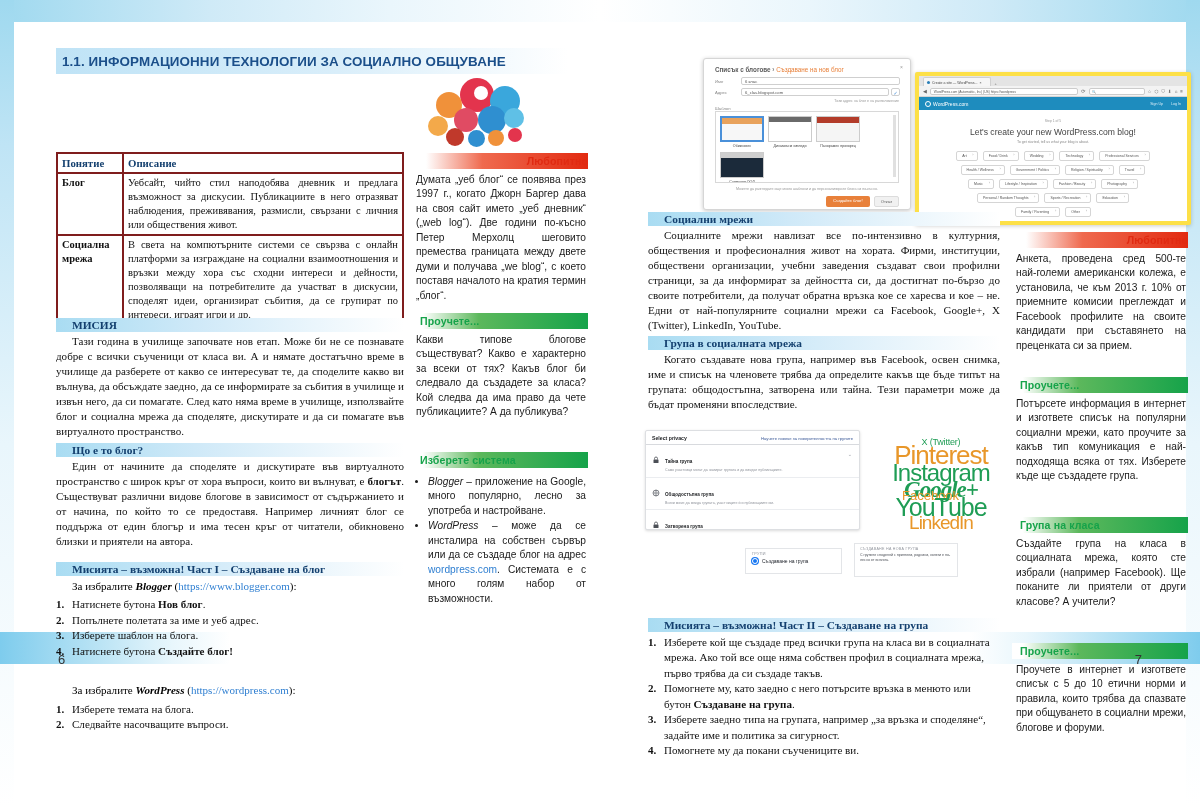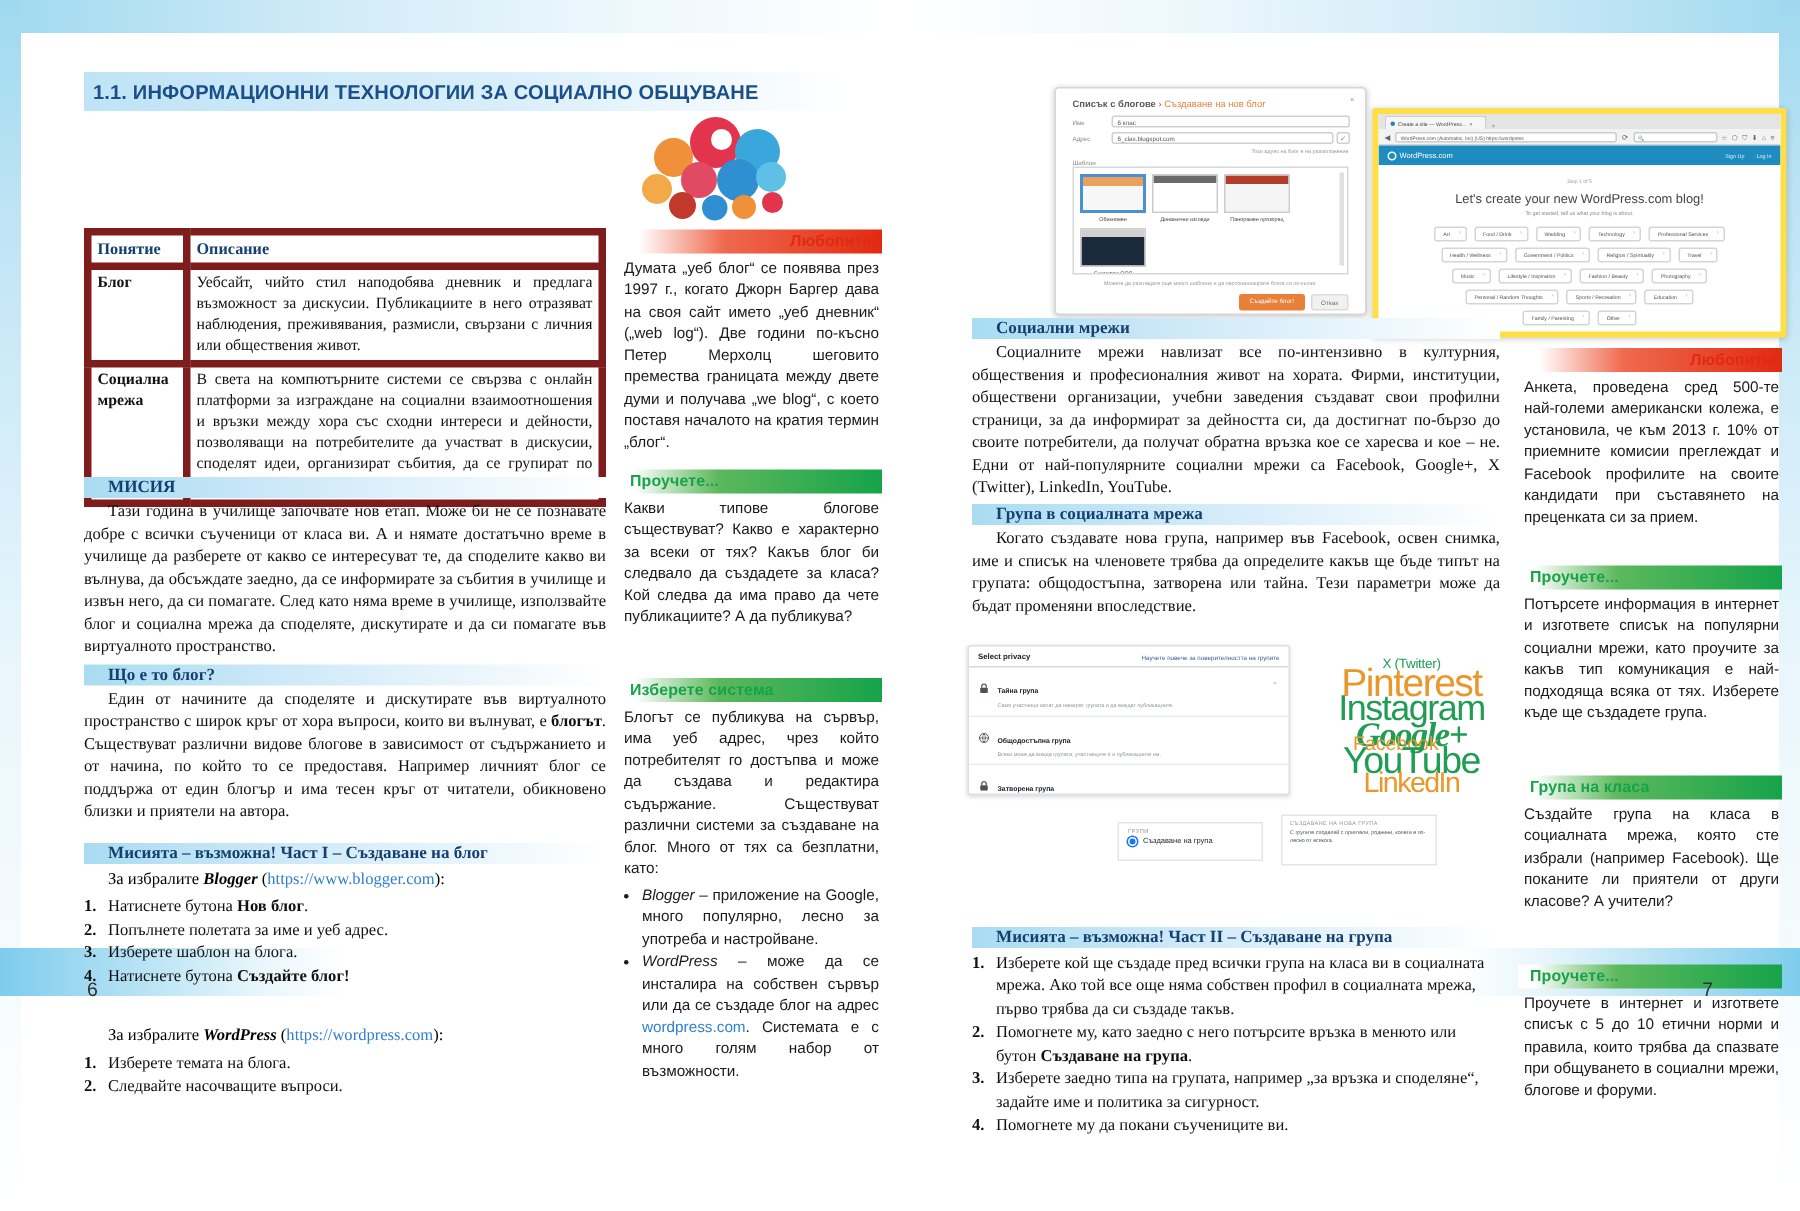--- a/index.html
+++ b/index.html
@@ -72,21 +72,21 @@
   
   .social-cluster { position:absolute; left:420px; top:78px; width:128px; height:76px; }
   .social-cluster .bub { position:absolute; border-radius:50%; }
 
   
   .def-table {
     position:absolute; left:56px; top:152px; width:348px;
     border-collapse:collapse; font-size:10.5px; color:#111;
   }
   .def-table td, .def-table th {
-    border:5px solid #7f1d1d; padding:2px 4px; vertical-align:top;
+    border:2px solid #7f1d1d; padding:2px 4px; vertical-align:top;
     line-height:1.33; text-align:justify;
   }
   .def-table th {
     text-align:left; font-weight:bold; color:#14406f; font-size:10.8px;
   }
   .def-table .term { font-weight:bold; width:66px; color:#111; }
 
   
   .sec-head {
     background:linear-gradient(to right,#a9dcf2 0%, #cfe9f8 40%, #ffffff 100%);
@@ -339,21 +339,20 @@
     </div>
 
     <div class="callout green" style="left:412px; top:313px;">
       <div class="c-head">Проучете...</div>
       <div class="c-body">Какви типове блогове съществуват? Какво е характерно за всеки от тях? Какъв блог би следвало да създадете за класа? Кой следва да има право да чете публикациите? А да публикува?</div>
     </div>
 
     <div class="callout green" style="left:412px; top:452px;">
       <div class="c-head">Изберете система</div>
       <div class="c-body">
-        <span>Блогът се публикува на сървър, има уеб адрес, чрез който потребителят го достъпва и може да създава и редактира съдържание. Съществуват различни системи за създаване на блог. Много от тях са безплатни, като:</span>
         <ul>
           <li><i>Blogger</i><span> – приложение на Google, много популярно, лесно за употреба и настройване.</span></li>
           <li><i>WordPress</i><span> – може да се инсталира на собствен сървър или да се създаде блог на адрес </span><span class="lnk">wordpress.com</span><span>. Системата е с много голям набор от възможности.</span></li>
         </ul>
       </div>
     </div>
 
     <div class="footer-num left">6</div>
   </div>
 

